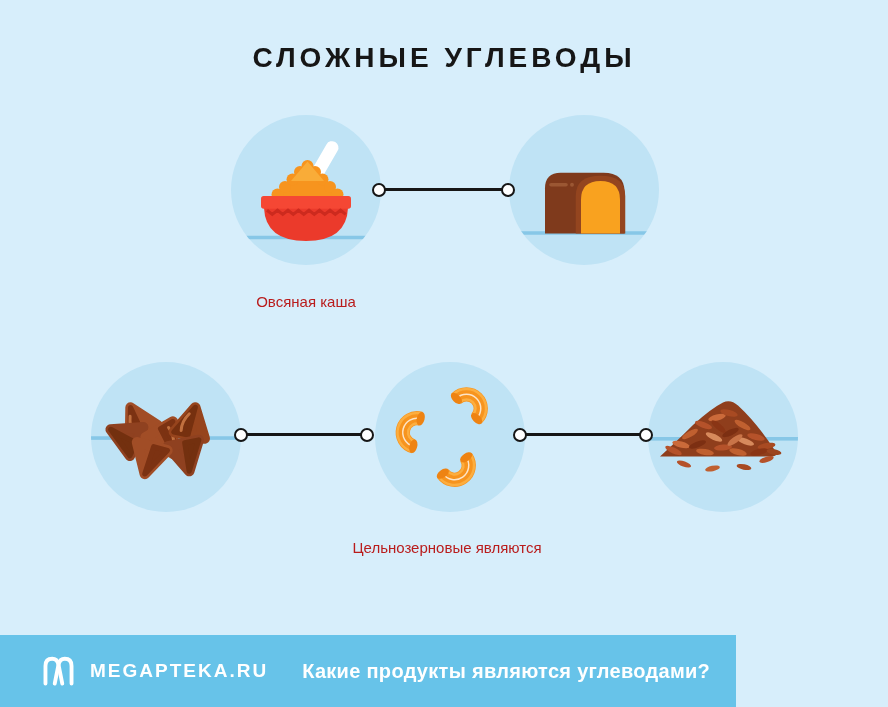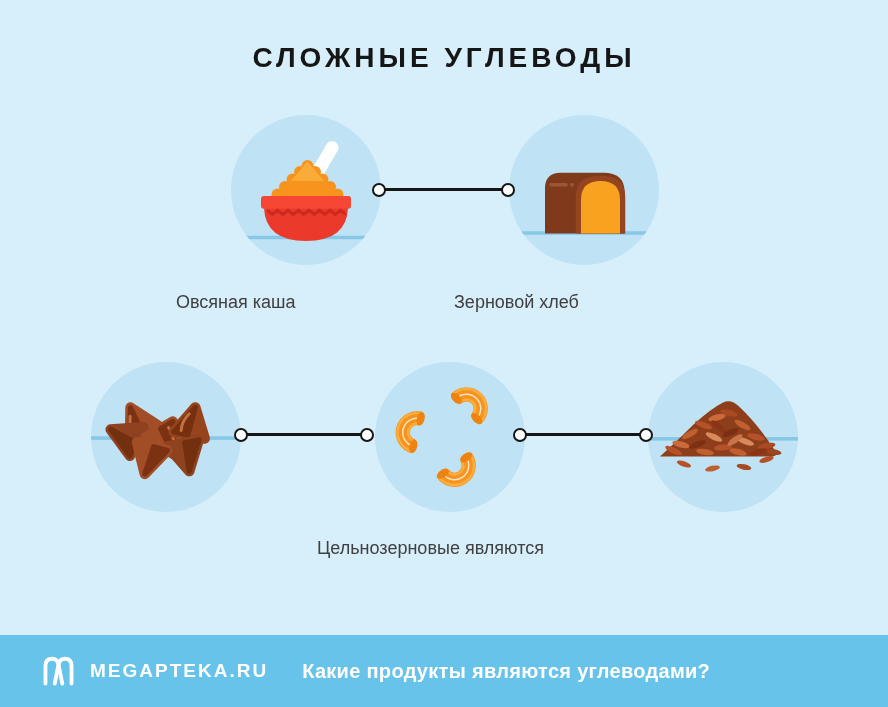--- a/index.html
+++ b/index.html
@@ -29,30 +29,30 @@
   .c1{left:379px;top:188px;width:129px;}
   .c2{left:241px;top:433px;width:126px;}
   .c3{left:520px;top:433px;width:126px;}
   .ring{
     position:absolute;top:-5.5px;width:14px;height:14px;box-sizing:border-box;
     border:2.6px solid #161616;background:#ffffff;border-radius:50%;
   }
   .ring.left{left:-7px;}
   .ring.right{right:-7px;}
   .label{
-    position:absolute;width:260px;text-align:left;
-    font-size:18px;line-height:30px;color:#404040;
+    position:absolute;width:260px;text-align:center;
+    font-size:15px;line-height:30px;color:#b91c1c;
   }
   .l-oatmeal{left:176px;top:287px;}
   .l-bread{left:454px;top:287px;}
   .l-buckwheat{left:36px;top:533px;}
   .l-pasta{left:317px;top:533px;}
   .l-rice{left:593px;top:533px;}
   .footer{
-    position:absolute;left:0;top:635px;width:888px;height:72px;
+    position:absolute;left:0;top:635px;width:736px;height:72px;
     background:#67c3e9;display:flex;align-items:center;
   }
   .footer .logo{margin-left:40px;flex:0 0 auto;display:block;}
   .brand{
     margin-left:13px;color:#ffffff;font-weight:800;
     font-size:19px;letter-spacing:2px;white-space:nowrap;
   }
   .question{
     margin-left:34px;color:#ffffff;font-weight:800;
     font-size:20px;letter-spacing:.3px;white-space:nowrap;
@@ -98,21 +98,20 @@
       <path d="M48 79 V56.5 Q48 44 61 44 Q74 44 74 56.5 V79 Z" fill="#f9a21f"></path>
     </svg>
   </div>
 
   <div class="connector c1">
     <span class="ring left"></span>
     <span class="ring right"></span>
   </div>
 
   <div class="label l-oatmeal">Овсяная каша</div>
-  <div class="label l-bread">Зерновой хлеб</div>
 
   <div class="bubble b-buckwheat">
     <svg viewBox="0 0 100 100" aria-hidden="true">
       <rect x="-2" y="49.5" width="104" height="2.4" fill="#87c7e7"></rect>
       <g stroke-linejoin="round">
         <g transform="translate(32,41) rotate(-28)">
           <path d="M0 -12 L10.5 7 L-10.5 7 Z" fill="#a14d26" stroke="#a14d26" stroke-width="7"></path>
           <path d="M0 -12 L-10.5 7 L-1 7 Z" fill="#7c3212" stroke="#7c3212" stroke-width="3.5"></path>
           <path d="M-3 -7 Q-7 -1 -6 5" stroke="#c1703f" stroke-width="2" fill="none" stroke-linecap="round"></path>
         </g>

